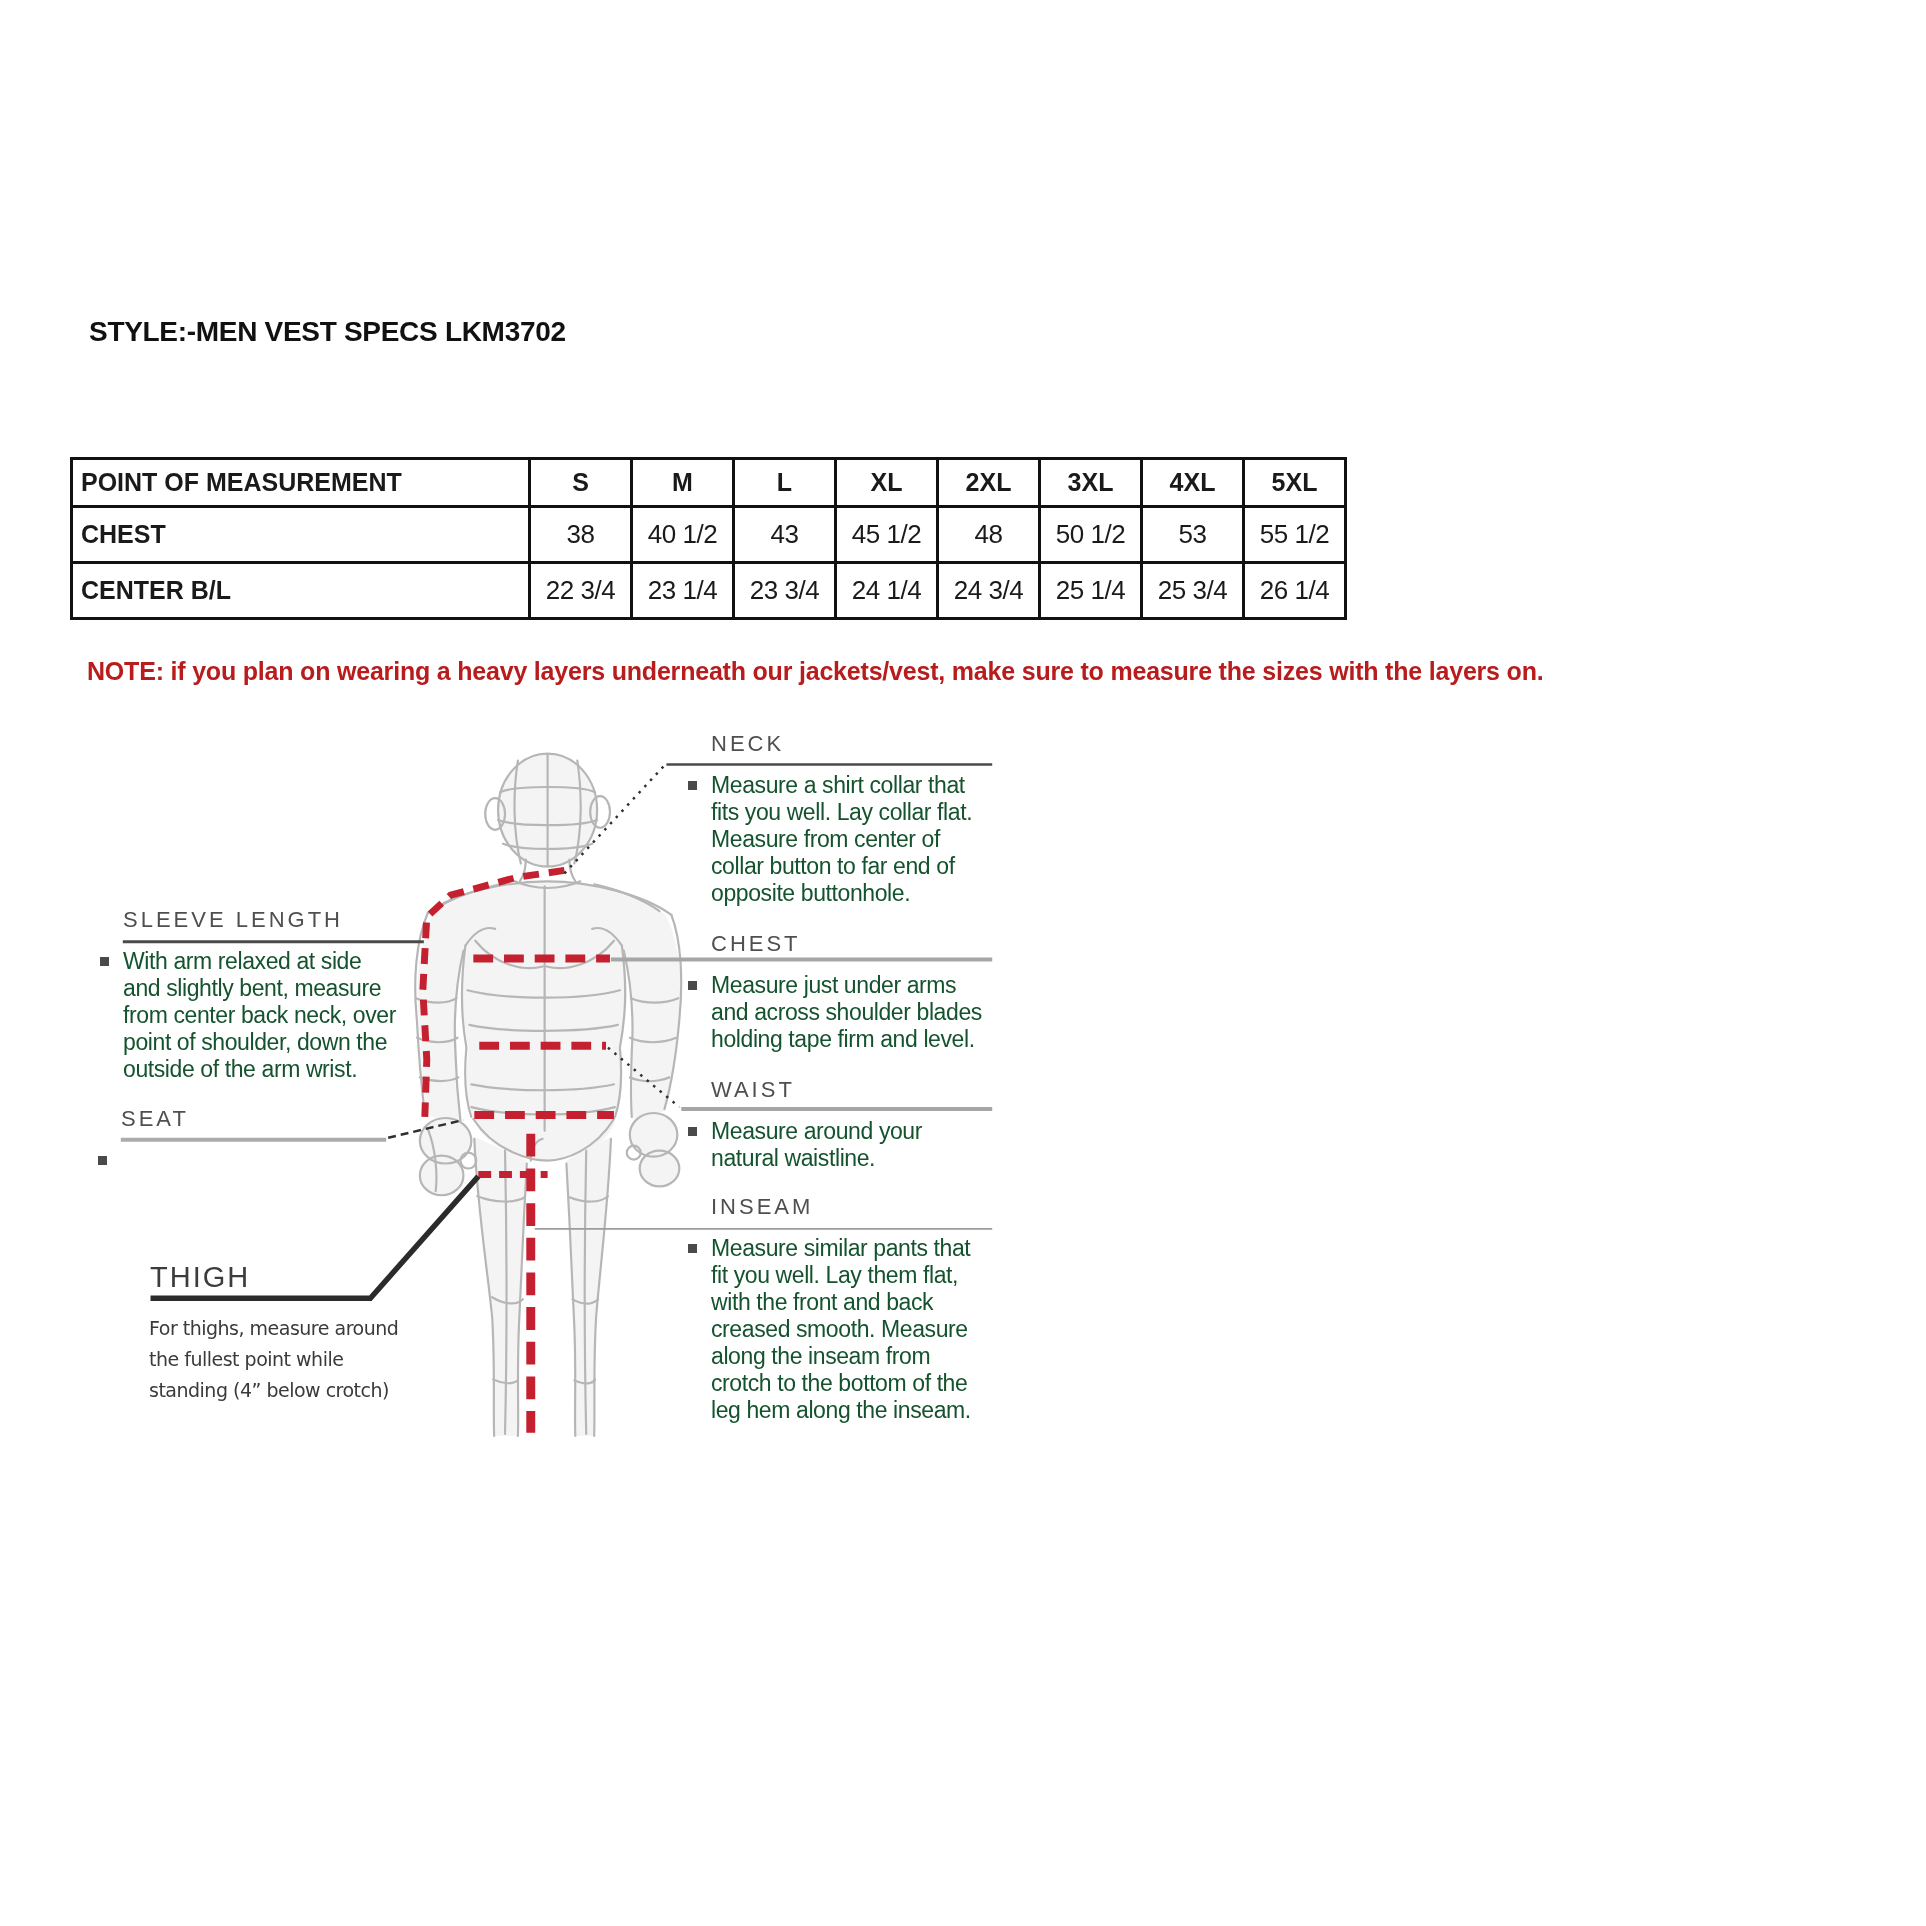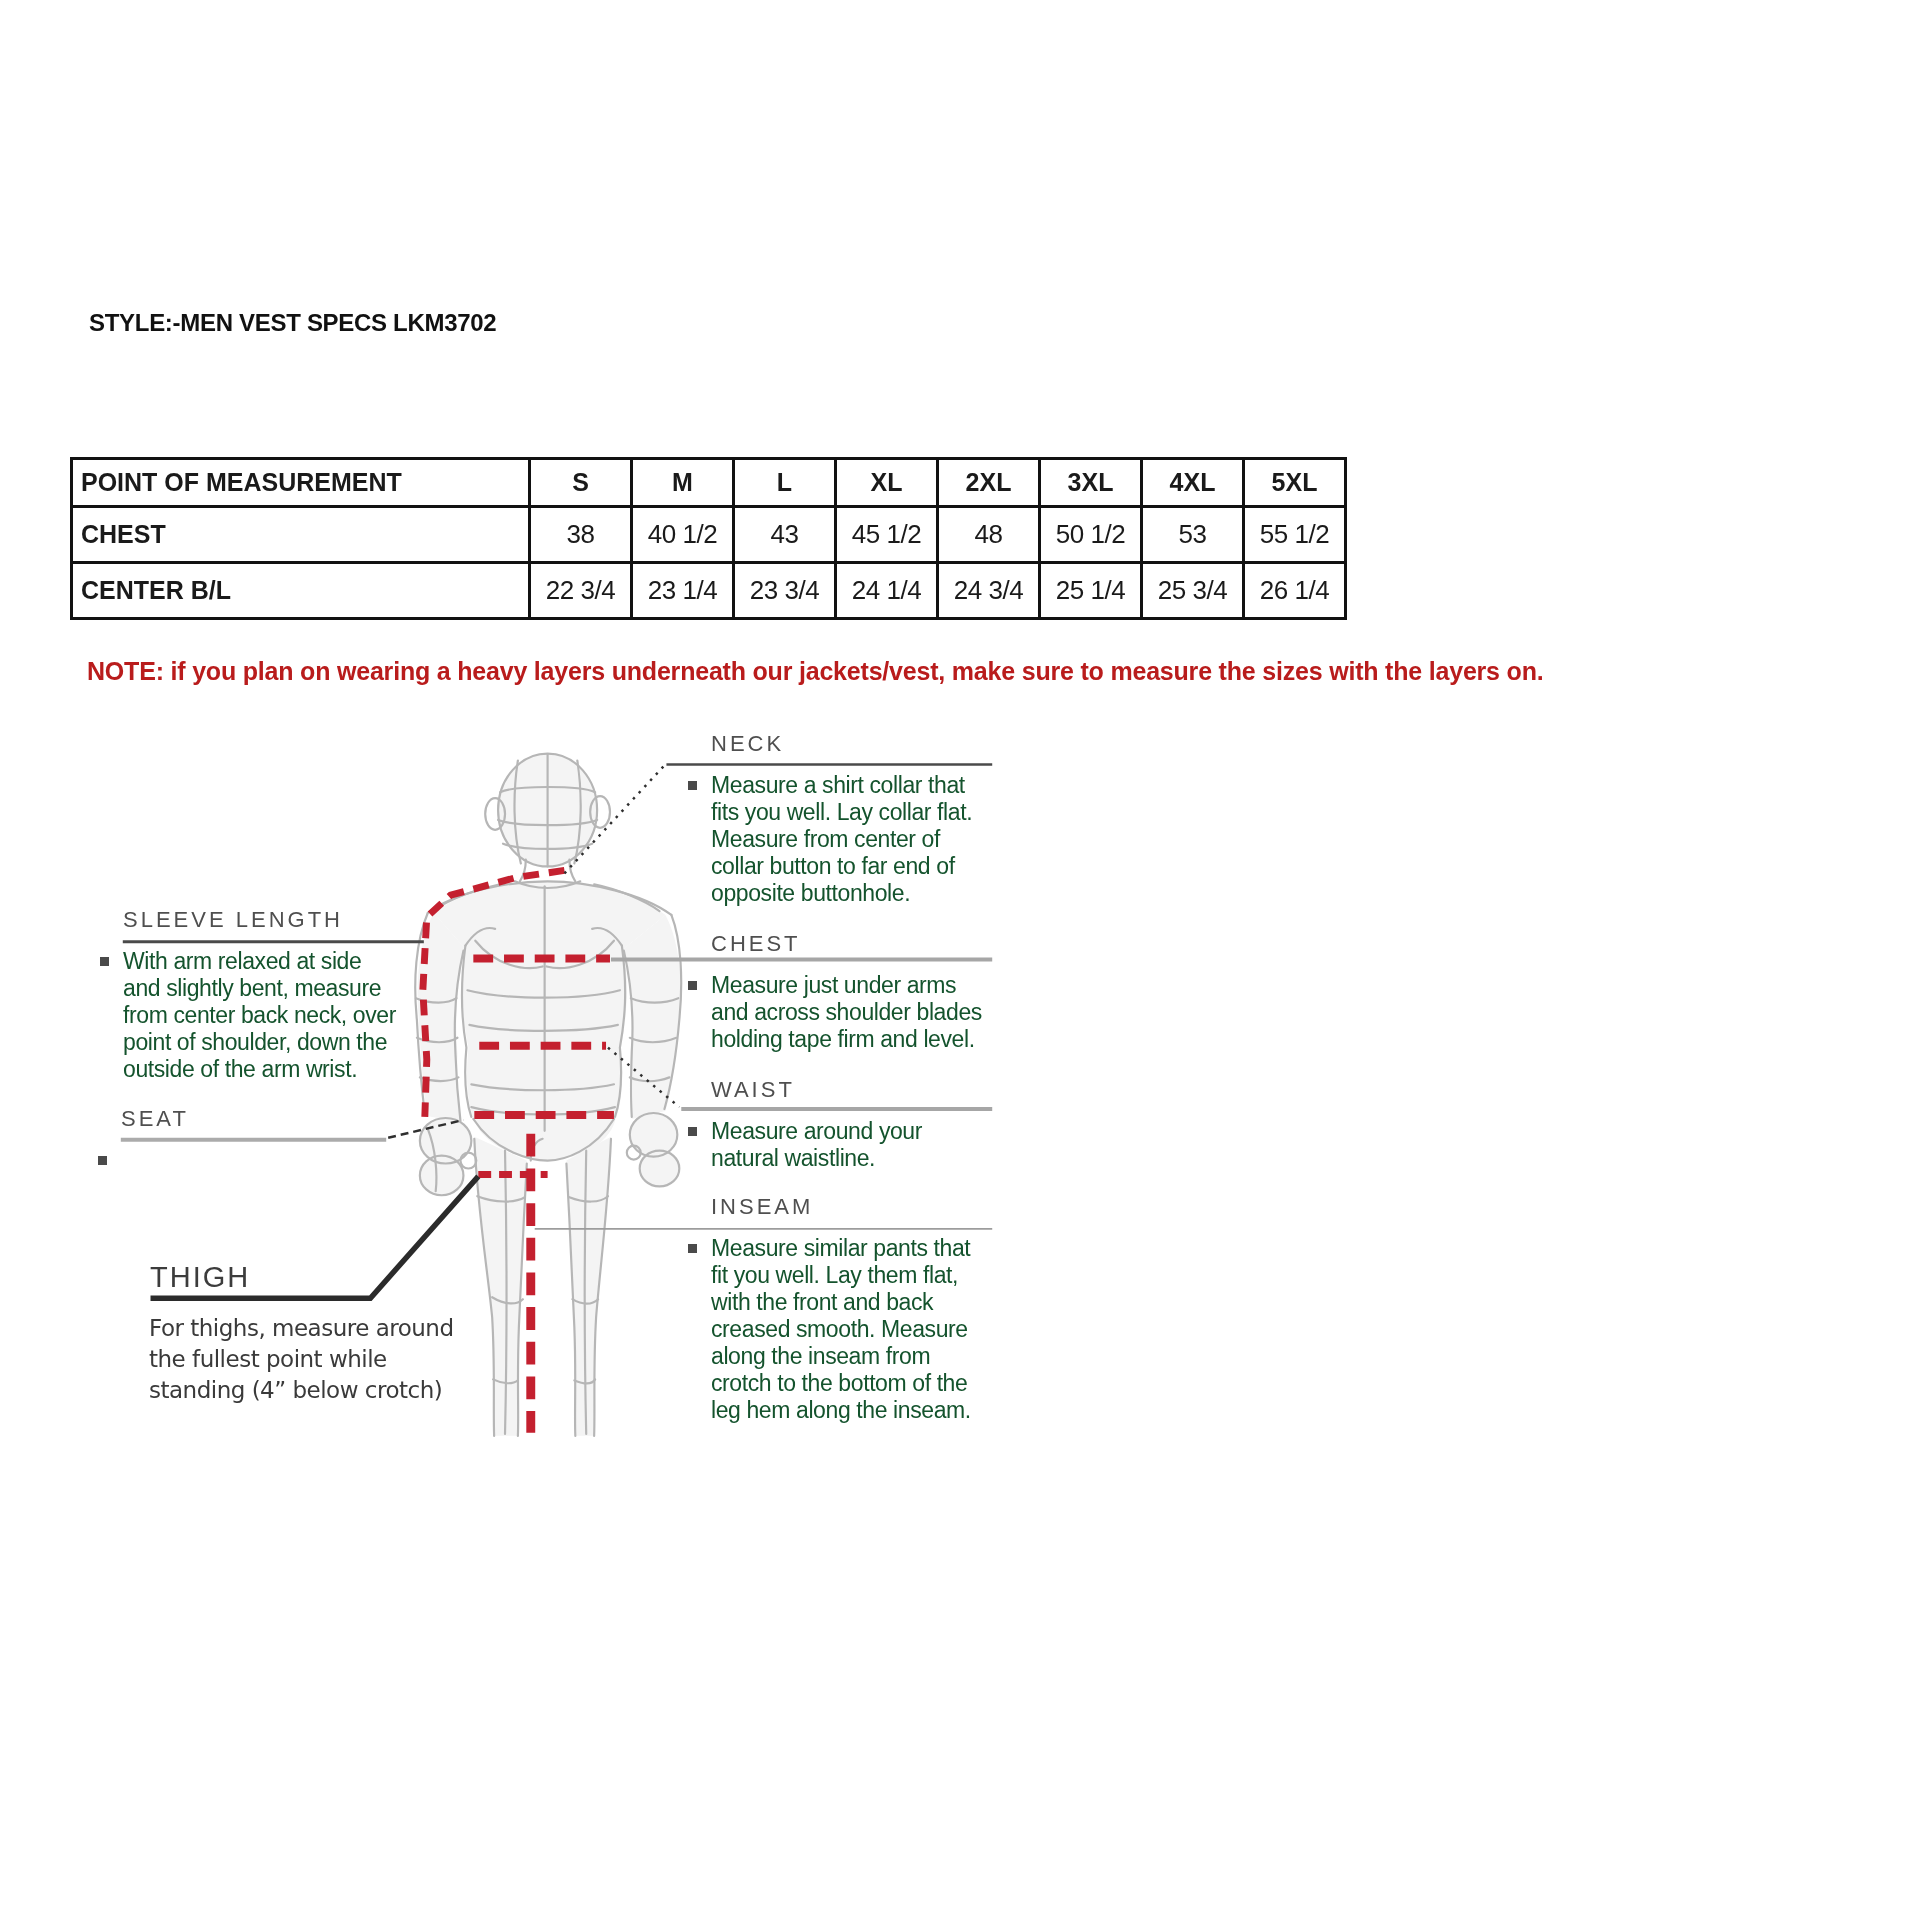--- a/index.html
+++ b/index.html
@@ -5,22 +5,22 @@
   html,body{margin:0;padding:0;background:#ffffff;}
   .page{
     position:relative;
     width:1927px;height:1927px;
     background:#ffffff;
     font-family:"Liberation Sans", sans-serif;
     color:#1a1a1a;
     overflow:hidden;
   }
   .title{
-    position:absolute;left:89px;top:309px;
-    font-size:24px;font-weight:bold;letter-spacing:-0.3px;color:#111;
+    position:absolute;left:89px;top:316px;
+    font-size:28px;font-weight:bold;letter-spacing:-0.3px;color:#111;
     margin:0;
   }
   .note{
     position:absolute;left:87px;top:657px;
     font-size:25px;font-weight:bold;letter-spacing:-0.2px;color:#b91c1c;
     margin:0;white-space:nowrap;
   }
   table.size-table{
     position:absolute;left:70px;top:457px;
     border-collapse:collapse;table-layout:fixed;
@@ -53,21 +53,21 @@
     margin:0;font-size:23px;line-height:27px;color:#14532d;
     letter-spacing:-0.4px;white-space:pre-line;
   }
   .thigh-title{
     position:absolute;left:150px;top:1261px;margin:0;
     font-size:29px;font-weight:400;color:#3c3c3c;letter-spacing:2px;
   }
   .thigh-desc{
     position:absolute;left:149px;top:1313px;margin:0;
     font-family:"DejaVu Sans", sans-serif;
-    font-size:23px;line-height:31px;color:#3a3a3a;letter-spacing:-0.5px;
+    font-size:19px;line-height:31px;color:#3a3a3a;letter-spacing:-0.5px;
     white-space:pre-line;
   }
   svg.figure{position:absolute;left:0;top:0;pointer-events:none;}
 </style>
 </head>
 <body>
 
 <div class="page">
 
   <h1 class="title">STYLE:-MEN VEST SPECS LKM3702</h1>

